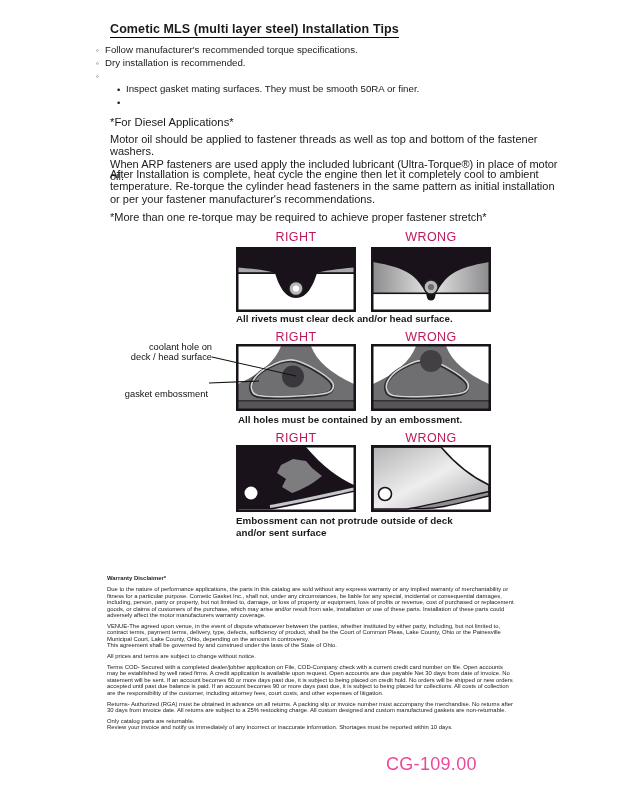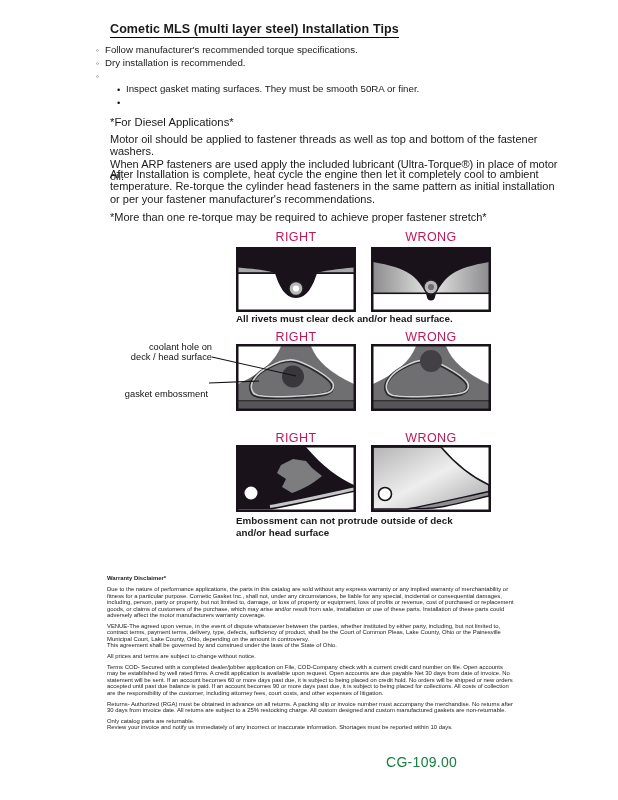--- a/index.html
+++ b/index.html
@@ -23,21 +23,21 @@
   .p1{top:133px;}
   .p2{top:168px;}
   .p3{top:211px;}
   .fig-label{width:120px;text-align:center;font-size:12.5px;letter-spacing:0.4px;color:#be185d;}
   .fig-caption{font-size:9.8px;font-weight:bold;white-space:pre-line;line-height:11.5px;}
   .figbox{width:120px;height:67px;}
   .ann{font-size:9.3px;line-height:10.2px;text-align:right;white-space:pre-line;color:#111;}
   .legal{left:107px;top:575px;width:407px;font-size:5.9px;line-height:6.4px;color:#1c1c1c;}
   .legal .lg-head{font-weight:bold;margin-bottom:5px;}
   .legal p{margin:0 0 4.5px 0;white-space:pre-line;}
-  .page-code{left:386px;top:754px;font-size:14px;color:#15803d;letter-spacing:0.3px;}
+  .page-code{left:386px;top:754px;font-size:18px;color:#ec4899;letter-spacing:0.3px;}
   svg{display:block;}
 </style>
 </head>
 <body>
 
 <div class="page">
 
   <div class="abs title">Cometic MLS (multi layer steel) Installation Tips</div>
 
   <div class="abs bullets">
@@ -131,20 +131,21 @@
     <path d="M15,46 C13,39 20,30 31,24 C42,18 52,15 60,17.5 C72,21 88,31 94,37 C98,41 98,47 91,49.5 C78,53 30,54.5 21,52 C16.5,50.5 16,49 15,46 Z" fill="none" stroke="#d2d2d4" stroke-width="1.7" transform="translate(0.7,-0.7)"></path>
     <circle cx="60" cy="17" r="11" fill="#434045"></circle>
     <rect x="1.25" y="1.25" width="117.5" height="64.5" fill="none" stroke="#19121b" stroke-width="2.5"></rect>
   </svg>
 
   <svg class="abs" style="left:205px;top:348px;pointer-events:none;" width="105" height="45" viewBox="0 0 105 45">
     <line x1="7" y1="9" x2="91" y2="28" stroke="#111" stroke-width="1.1"></line>
     <line x1="4" y1="35" x2="54" y2="33" stroke="#111" stroke-width="1.1"></line>
   </svg>
 
+  <div class="abs fig-caption" style="left:238px;top:414px;">All holes must be contained by an embossment.</div>
 
   <div class="abs fig-label" style="left:236px;top:431px;">RIGHT</div>
   <div class="abs fig-label" style="left:371px;top:431px;">WRONG</div>
 
   <svg class="abs figbox" style="left:236px;top:445px;" width="120" height="67" viewBox="0 0 120 67">
     <rect x="0" y="0" width="120" height="67" fill="#ffffff"></rect>
     <path d="M2,2 H70 C87,22 103,33 118,40 L118,47 C86,54 56,61 36,64.5 L2,64.5 Z" fill="#19121b"></path>
     <path d="M118,44 C86,51 56,58 34,61.5" fill="none" stroke="#c6c6c8" stroke-width="3.2"></path>
     <path d="M45,20 L57,14 L70,16 L76,23 L86,31 C78,38 67,44 56,48 L46,42 L50,34 L41,28 Z" fill="#7d7d80"></path>
     <circle cx="15" cy="48" r="6.5" fill="#ffffff"></circle>
@@ -160,21 +161,21 @@
       </linearGradient>
     </defs>
     <rect x="0" y="0" width="120" height="67" fill="#ffffff"></rect>
     <path d="M118,42 C86,50 54,57 30,61.5 C45,64.5 58,64.5 73,61.5 C90,58 105,54 118,51 Z" fill="#8e8e91" stroke="#19121b" stroke-width="1.3"></path>
     <path d="M2,2 H70 C87,22 103,33 118,40 L118,46.5 C86,53.5 56,60.5 36,64 L2,64 Z" fill="url(#gl)" stroke="#19121b" stroke-width="1.5"></path>
     <circle cx="14" cy="49" r="6.5" fill="#ffffff" stroke="#19121b" stroke-width="1.6"></circle>
     <rect x="1.25" y="1.25" width="117.5" height="64.5" fill="none" stroke="#19121b" stroke-width="2.5"></rect>
   </svg>
 
   <div class="abs fig-caption" style="left:236px;top:515px;">Embossment can not protrude outside of deck
-and/or head surface</div>
+and/or sent surface</div>
 
   <div class="abs legal">
     <div class="lg-head">Warranty Disclaimer*</div>
     <p>Due to the nature of performance applications, the parts in this catalog are sold without any express warranty or any implied warranty of merchantability or fitness for a particular purpose.  Cometic Gasket Inc., shall not, under any circumstances, be liable for any special, incidental or consequential damages, including, person, party or property, but not limited to, damage, or loss of property or equipment, loss of profits or revenue, cost of purchased or replacement goods, or claims of customers of the purchase, which may arise and/or result from sale, installation or use of these parts.  Installation of these parts could adversely affect the motor manufacturers warranty coverage.</p>
     <p>VENUE-The agreed upon venue, in the event of dispute whatsoever between the parties, whether instituted by either party, including, but not limited to, contract terms, payment terms, delivery, type, defects, sufficiency of product, shall be the Court of Common Pleas, Lake County, Ohio or the Painesville Municipal Court, Lake County, Ohio, depending on the amount in controversy.
 This agreement shall be governed by and construed under the laws of the State of Ohio.</p>
     <p>All prices and terms are subject to change without notice.</p>
     <p>Terms COD- Secured with a completed dealer/jobber application on File, COD-Company check with a current credit card number on file.  Open accounts may be established by well rated firms.  A credit application is available upon request.  Open accounts are due payable Net 30 days from date of invoice.  No statement will be sent.  If an account becomes 60 or more days past due, it is subject to being placed on credit hold.  No orders will be shipped or new orders accepted until past due balance is paid.  If an account becomes 90 or more days past due, it is subject to being placed for collections.  All costs of collection are the responsibility of the customer, including attorney fees, court costs, and other expenses of litigation.</p>
     <p>Returns- Authorized (RGA) must be obtained in advance on all returns.  A packing slip or invoice number must accompany the merchandise.  No returns after 30 days from invoice date.  All returns are subject to a 25% restocking charge.  All custom designed and custom manufactured gaskets are non-returnable.</p>
     <p>Only catalog parts are returnable.

